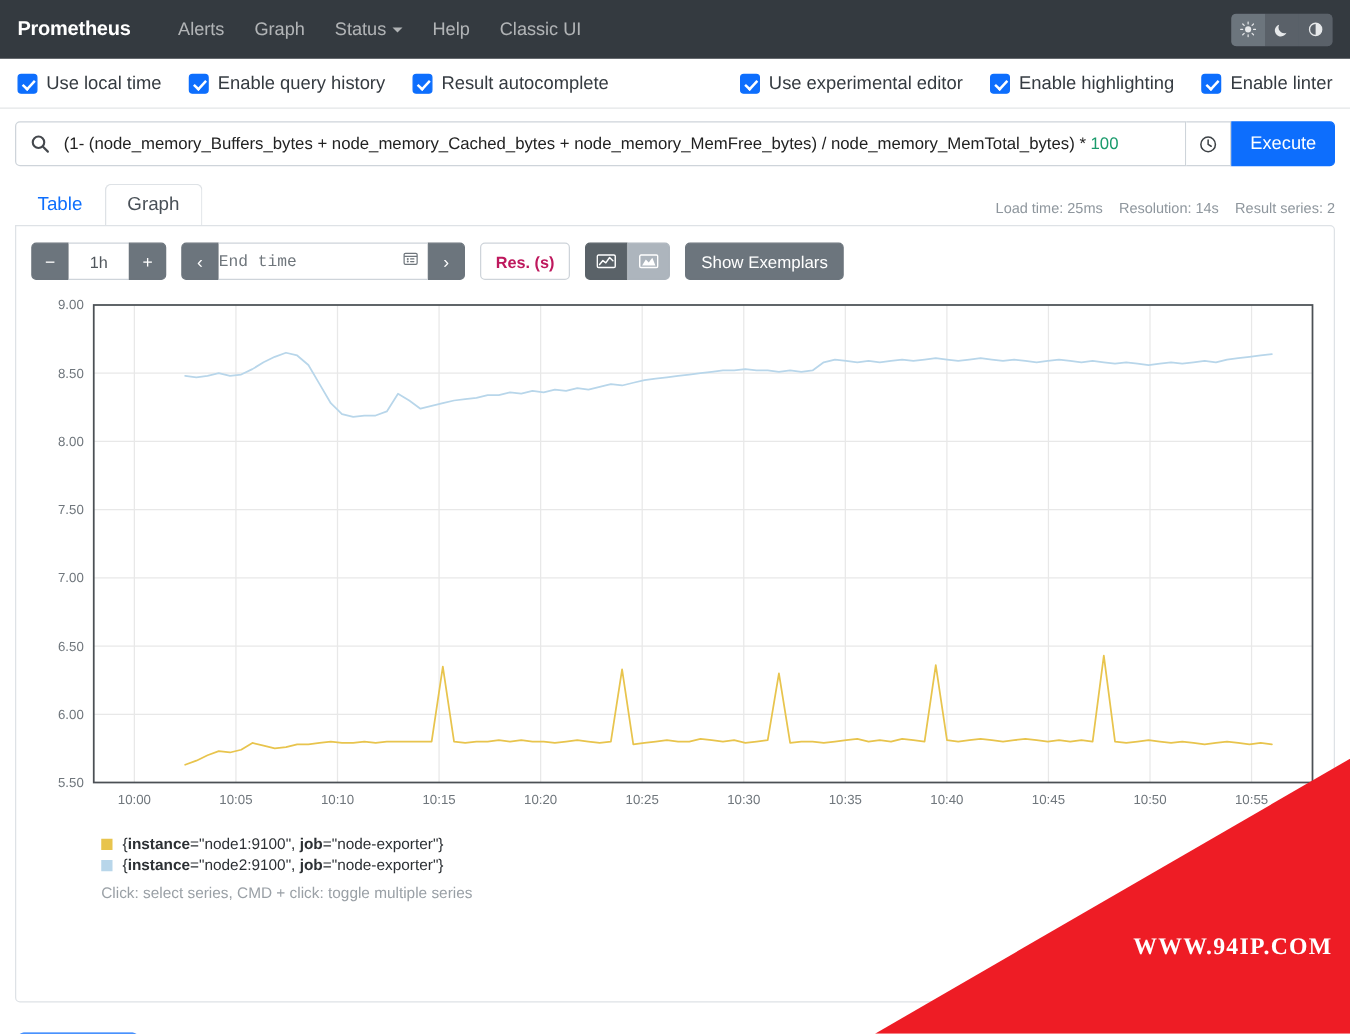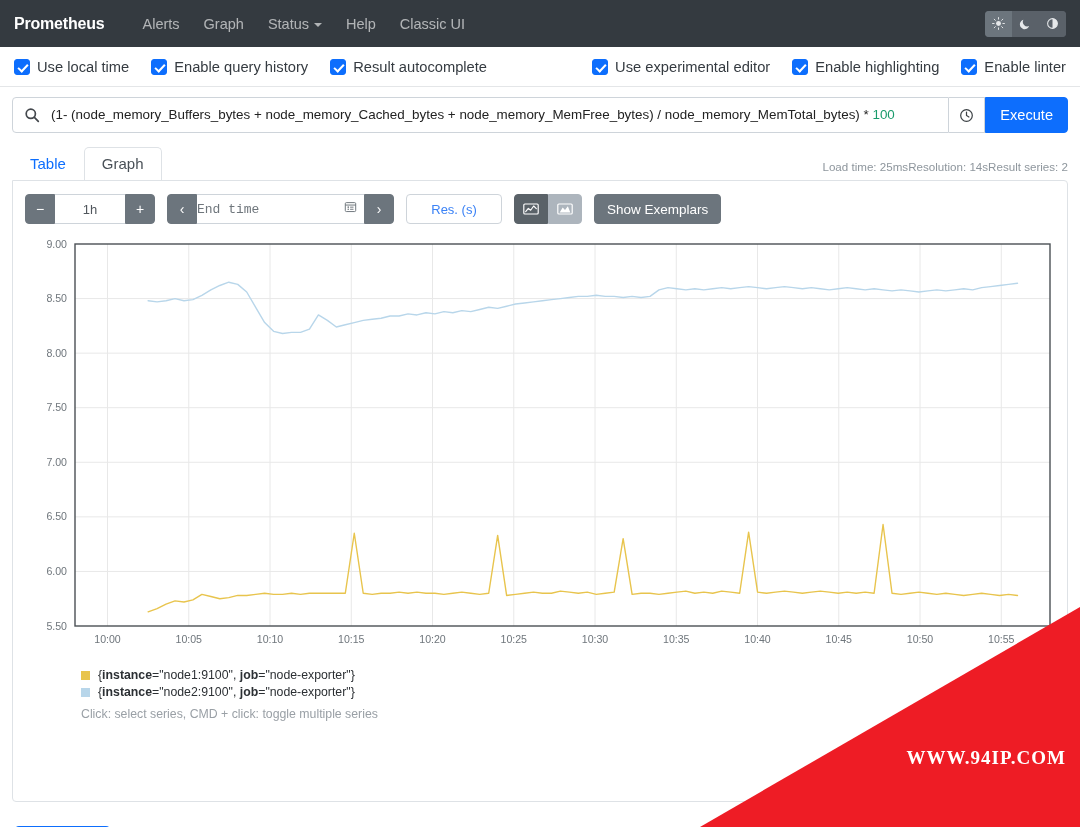--- a/index.html
+++ b/index.html
@@ -179,20 +179,21 @@
   .tab.active {
     color: #495057;
     background: #fff;
     border-color: #dee2e6 #dee2e6 #fff #dee2e6;
   }
   .stats {
     margin-left: auto;
     font-size: 11.6px;
     color: #8e969d;
     display: flex;
+    gap: 13px;
     padding-bottom: 7px;
   }
 
   
   .panel {
     margin: 0 12px;
     border: 1px solid #dee2e6;
     border-radius: 0 4px 4px 4px;
     background: #fff;
     height: 622px;
@@ -222,38 +223,39 @@
   .gbtn.dark-active { background: #5a6268; border-color: #5a6268; }
   .txt-field {
     background: #fff;
     border: 1px solid #ced4da;
     height: 30px;
     display: flex; align-items: center; justify-content: center;
     font-size: 13px;
     color: #51575d;
     cursor: pointer;
   }
-  .range-val { width: 70px; border-left: none; border-right: none; }
+  .range-val { width: 48px; border-left: none; border-right: none; }
   .endtime-field {
     width: 167px;
     justify-content: flex-start;
     position: relative;
     border-left: none; border-right: none;
     color: #6f767c;
     font-family: Liberation Mono, monospace;
   }
   .endtime-field .cal-ic {
     position: absolute; right: 7px; top: 50%;
     transform: translateY(-50%);
     color: #6f767c;
   }
   .res-field {
-    width: 96px;
+    width: 72px;
     border-radius: 4px;
-    color: #3b82f6;
+    color: #be185d;
+    font-weight: bold;
   }
   .exemplar-btn {
     background: #6c757d; color: #fff;
     border: 1px solid #6c757d;
     border-radius: 4px;
     height: 30px;
     font-size: 13.5px;
     padding: 0 12px;
     display: flex; align-items: center;
     cursor: pointer;

